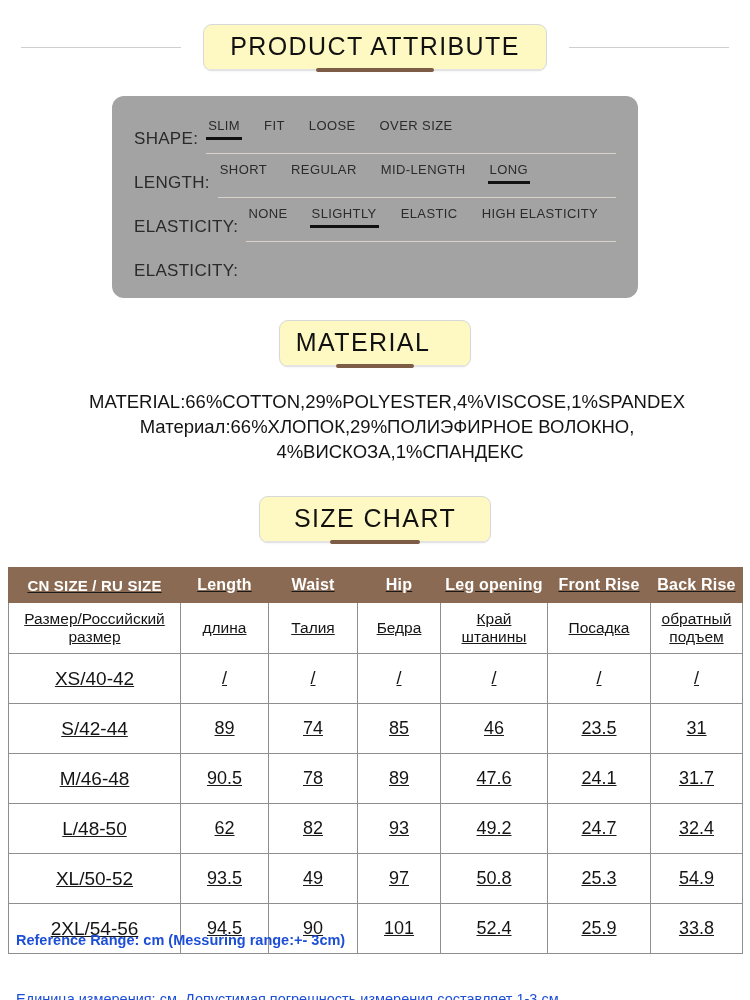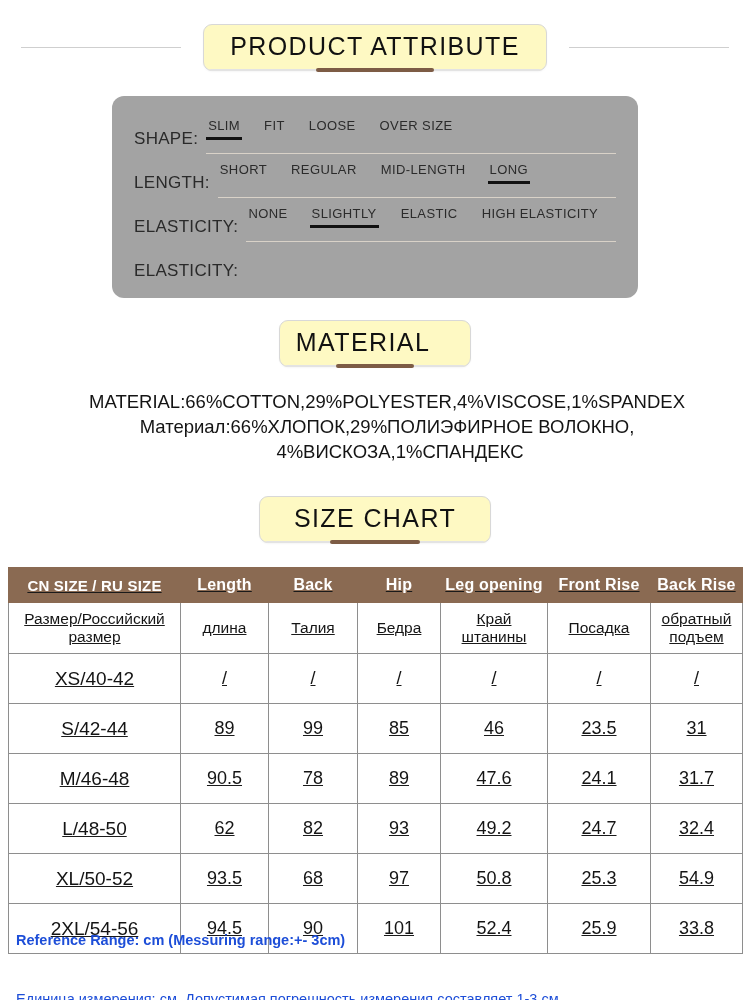--- a/index.html
+++ b/index.html
@@ -297,21 +297,21 @@
       <col style="width:89px">
       <col style="width:83px">
       <col style="width:107px">
       <col style="width:103px">
       <col style="width:92px">
     </colgroup>
     <thead>
       <tr>
         <th class="col-size">CN SIZE / RU SIZE</th>
         <th>Length</th>
-        <th>Back</th>
+        <th>Waist</th>
         <th>Hip</th>
         <th>Leg opening</th>
         <th>Front Rise</th>
         <th>Back Rise</th>
       </tr>
     </thead>
     <tbody>
       <tr class="ru-row">
         <td>Размер/Российский размер</td>
         <td>длина</td>
@@ -328,21 +328,21 @@
         <td>/</td>
         <td>/</td>
         <td>/</td>
         <td>/</td>
         <td>/</td>
       </tr>
 
       <tr class="data-row">
         <td class="size-cell">S/42-44</td>
         <td>89</td>
-        <td>99</td>
+        <td>74</td>
         <td>85</td>
         <td>46</td>
         <td>23.5</td>
         <td>31</td>
       </tr>
 
       <tr class="data-row">
         <td class="size-cell">M/46-48</td>
         <td>90.5</td>
         <td>78</td>
@@ -358,21 +358,21 @@
         <td>82</td>
         <td>93</td>
         <td>49.2</td>
         <td>24.7</td>
         <td>32.4</td>
       </tr>
 
       <tr class="data-row">
         <td class="size-cell">XL/50-52</td>
         <td>93.5</td>
-        <td>68</td>
+        <td>49</td>
         <td>97</td>
         <td>50.8</td>
         <td>25.3</td>
         <td>54.9</td>
       </tr>
 
       <tr class="data-row">
         <td class="size-cell">2XL/54-56</td>
         <td>94.5</td>
         <td>90</td>

